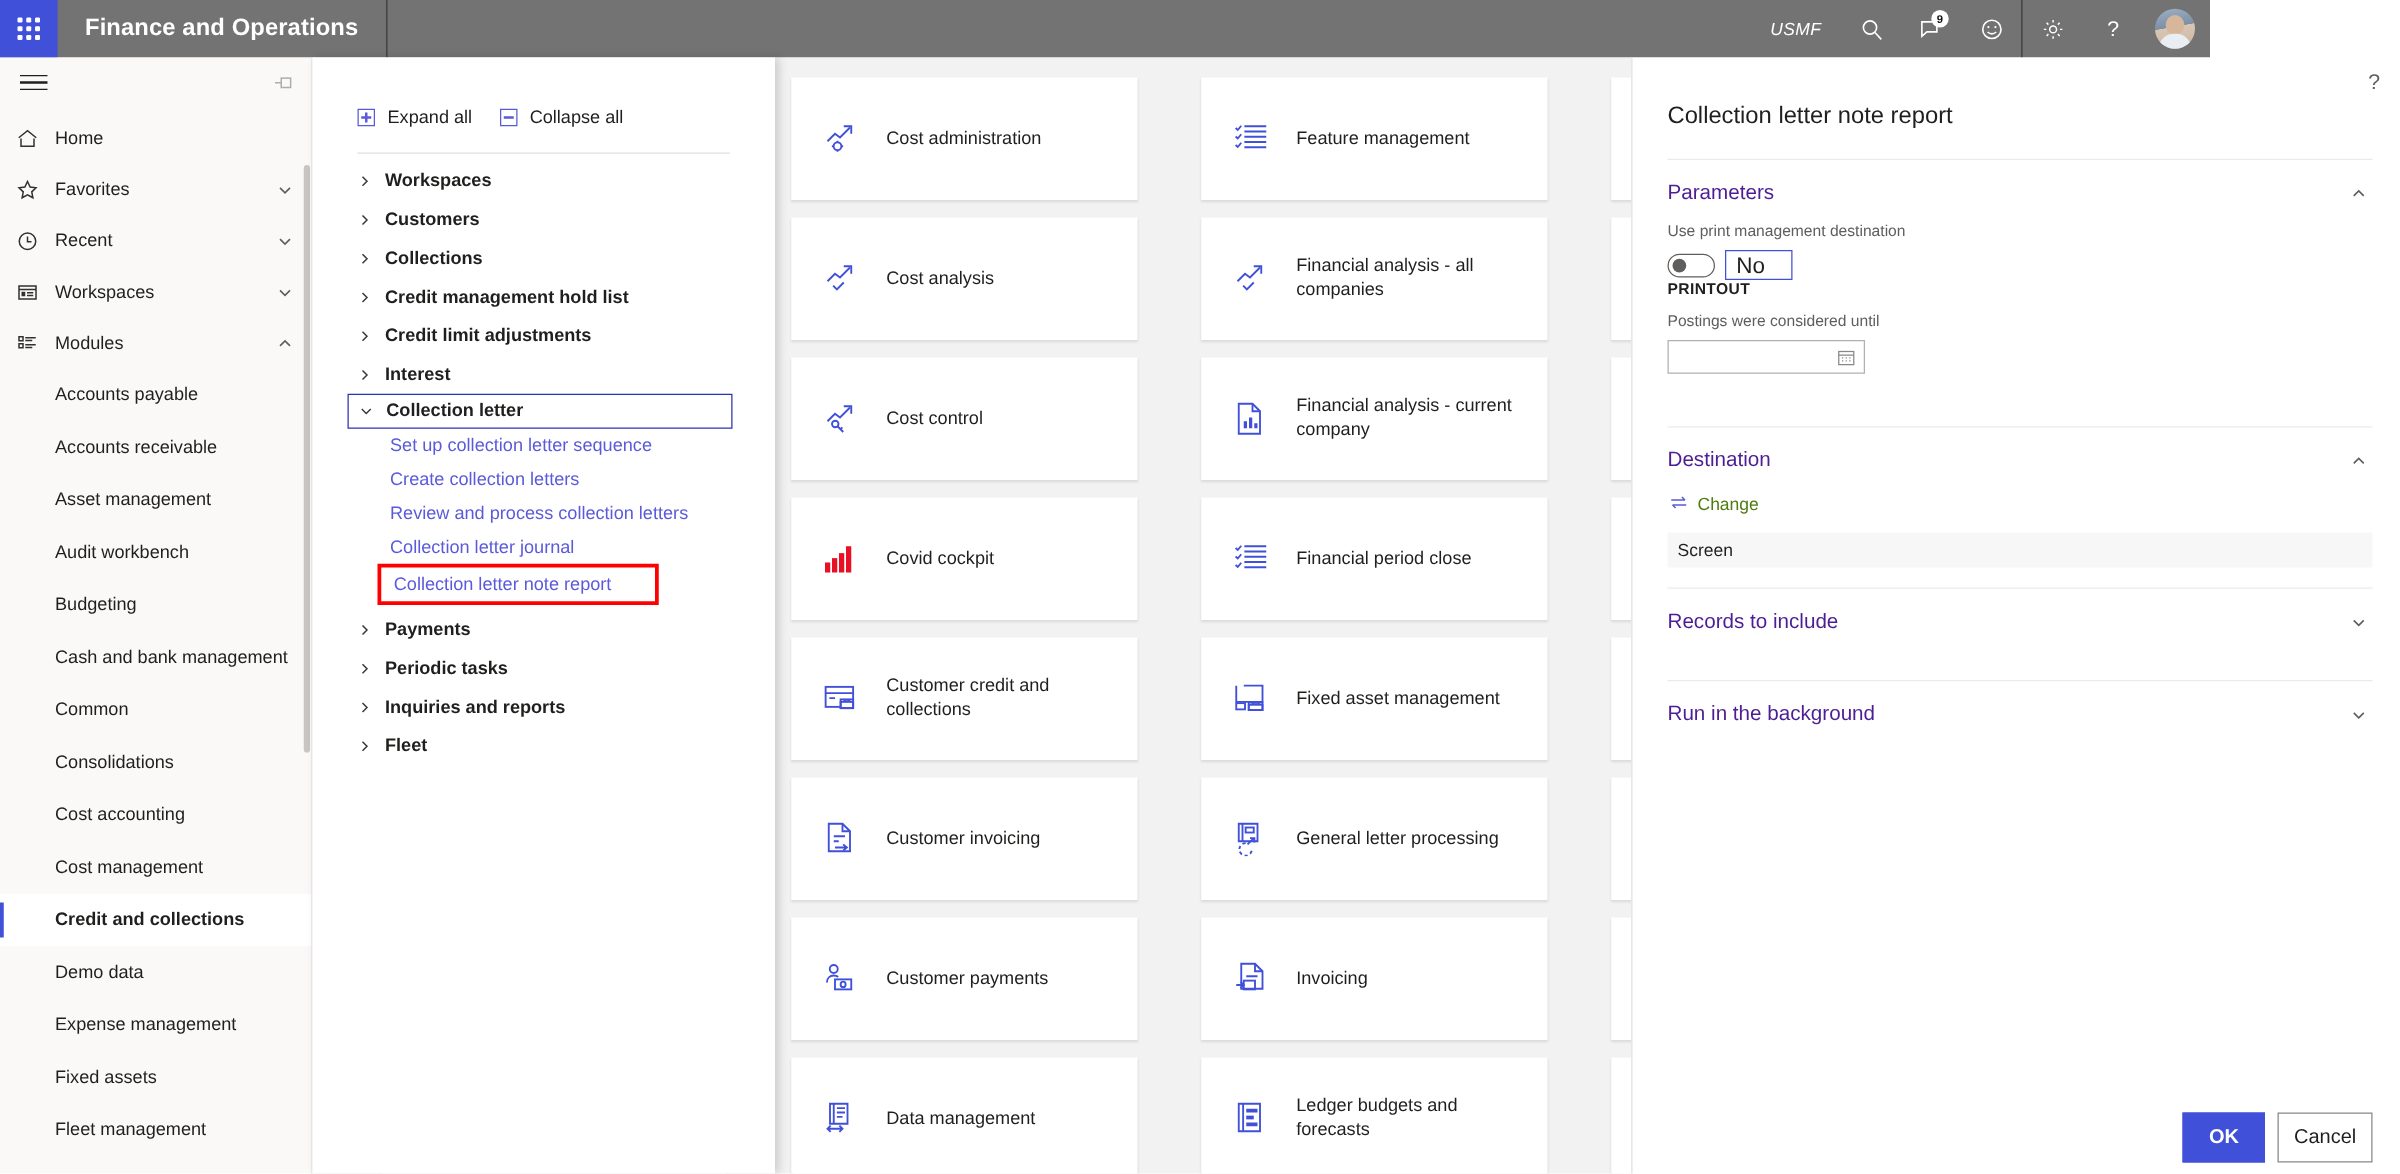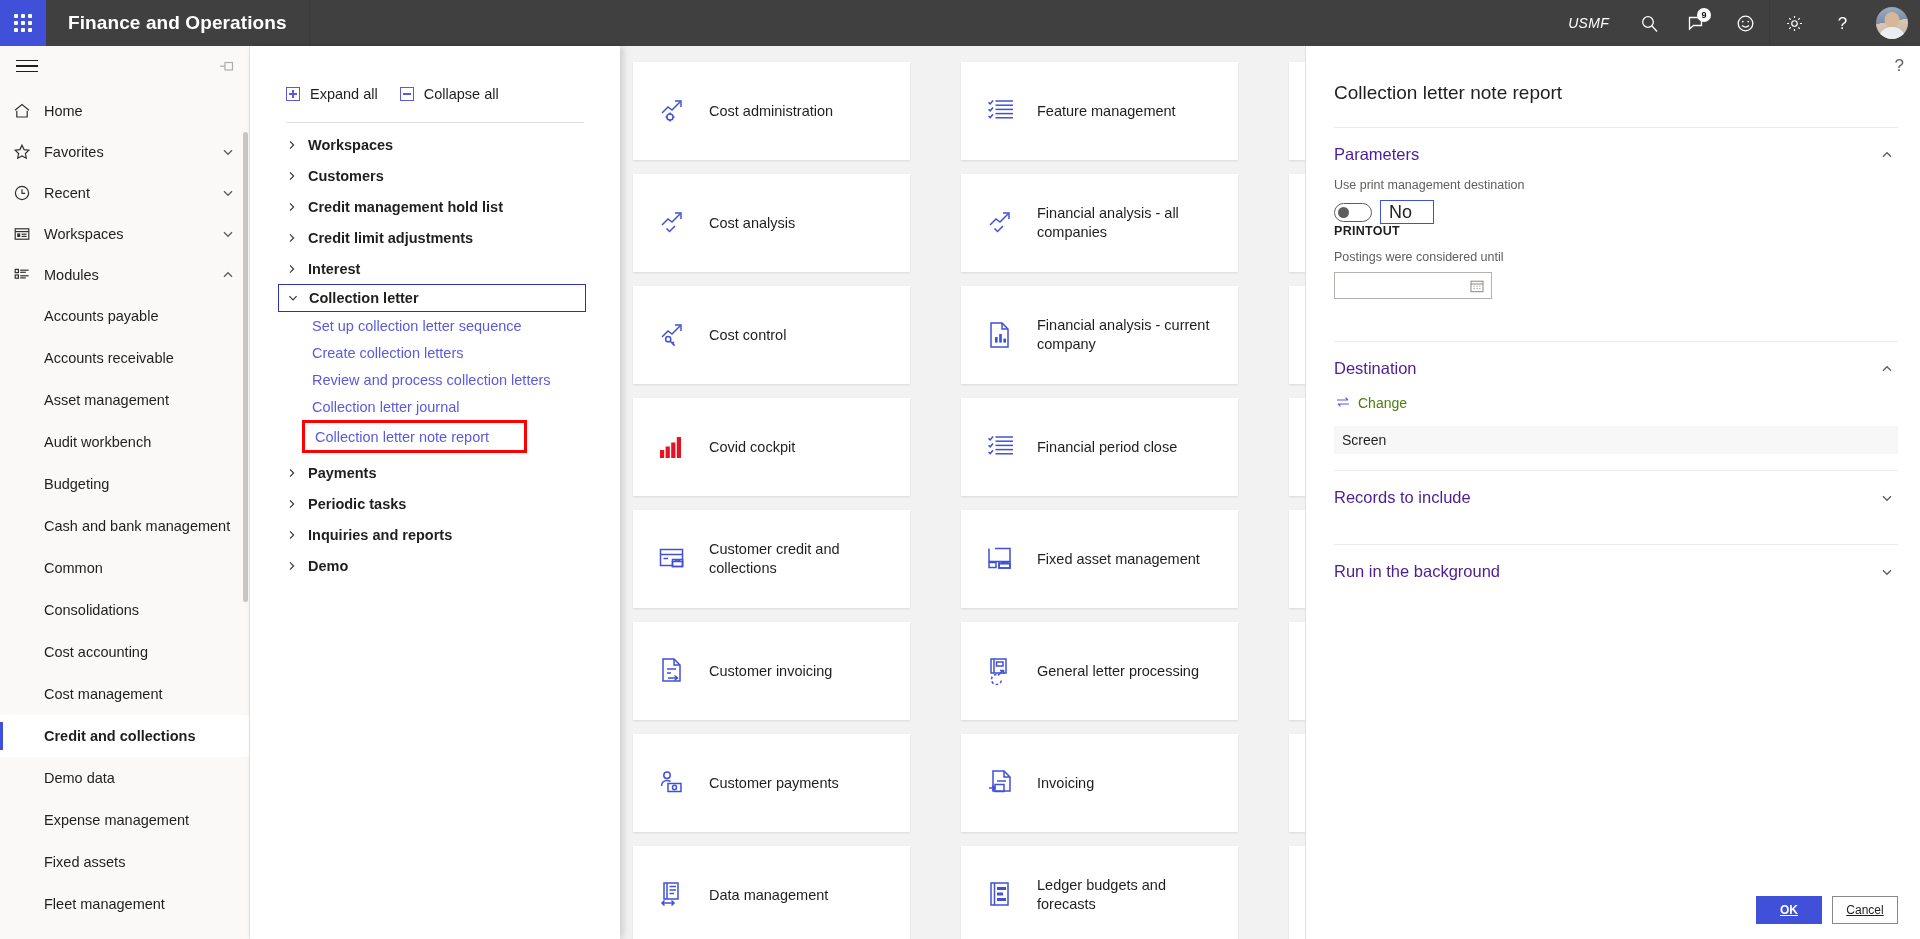--- a/index.html
+++ b/index.html
@@ -6,22 +6,22 @@
   html, body {
     width: 1920px; height: 939px;
     font-family: "Liberation Sans", sans-serif;
     background: #ffffff;
     overflow: hidden;
   }
   body { position: relative; }
 
   
   .topbar {
-    position: absolute; top: 0; left: 0; width: 1920px; height: 46px;
-    background: #404040; color: #ffffff; display: flex; align-items: center;
+    position: absolute; top: 0; left: 0; width: 1768px; height: 46px;
+    background: #737373; color: #ffffff; display: flex; align-items: center;
   }
   .waffle {
     width: 46px; height: 46px; background: #4050d8;
     display: flex; align-items: center; justify-content: center;
     flex: 0 0 46px; cursor: pointer;
   }
   .waffle-grid { display: grid; grid-template-columns: repeat(3, 4px); gap: 3px; }
   .waffle-grid i { width: 4px; height: 4px; background: #fff; border-radius: 1px; display: block; }
   .app-title {
     font-size: 19px; font-weight: bold; color: #fff; padding-left: 22px;
@@ -193,22 +193,22 @@
   }
   .dest-value {
     margin: 12px 22px 0 28px; height: 28px; background: #f7f7f7;
     display: flex; align-items: center; padding-left: 8px; font-size: 14px; color: #201f1e;
   }
   .dlg-footer {
     position: absolute; bottom: 0; left: 0; width: 615px; height: 58px;
     display: flex; align-items: center; justify-content: flex-end; gap: 10px; padding-right: 23px;
   }
   .btn {
-    height: 28px; min-width: 66px; font-size: 12px; display: flex; align-items: center;
-    justify-content: center; cursor: pointer; padding: 0 12px; text-decoration: underline;
+    height: 40px; min-width: 66px; font-size: 16px; display: flex; align-items: center;
+    justify-content: center; cursor: pointer; padding: 0 12px;
   }
   .btn-primary { background: #4050d8; color: #ffffff; border: 1px solid #4050d8; font-weight: bold; }
   .btn-default { background: #ffffff; color: #201f1e; border: 1px solid #8a8886; }
 </style>
 </head>
 <body>
 
 <div class="topbar">
   <div class="waffle">
     <div class="waffle-grid">
@@ -660,20 +660,28 @@
           </svg>
         </span>
       <span>Customers</span>
     </div>
     <div class="fly-row">
       <span class="chev">
           <svg width="12" height="12" viewBox="0 0 12 12" fill="none" stroke="#3b3a39" stroke-width="1.2">
             <path d="M4 2.4 7.6 6 4 9.6"></path>
           </svg>
         </span>
+      <span>Collections</span>
+    </div>
+    <div class="fly-row">
+      <span class="chev">
+          <svg width="12" height="12" viewBox="0 0 12 12" fill="none" stroke="#3b3a39" stroke-width="1.2">
+            <path d="M4 2.4 7.6 6 4 9.6"></path>
+          </svg>
+        </span>
       <span>Credit management hold list</span>
     </div>
     <div class="fly-row">
       <span class="chev">
           <svg width="12" height="12" viewBox="0 0 12 12" fill="none" stroke="#3b3a39" stroke-width="1.2">
             <path d="M4 2.4 7.6 6 4 9.6"></path>
           </svg>
         </span>
       <span>Credit limit adjustments</span>
     </div>
@@ -734,21 +742,21 @@
           </svg>
         </span>
       <span>Inquiries and reports</span>
     </div>
     <div class="fly-row">
       <span class="chev">
           <svg width="12" height="12" viewBox="0 0 12 12" fill="none" stroke="#3b3a39" stroke-width="1.2">
             <path d="M4 2.4 7.6 6 4 9.6"></path>
           </svg>
         </span>
-      <span>Demo</span>
+      <span>Fleet</span>
     </div>
   </div>
 </div>
 
 <div class="dialog">
   <div class="dlg-help">?</div>
   <div class="dlg-title">Collection letter note report</div>
   <div class="dlg-rule"></div>
 
   <div class="section-head">

